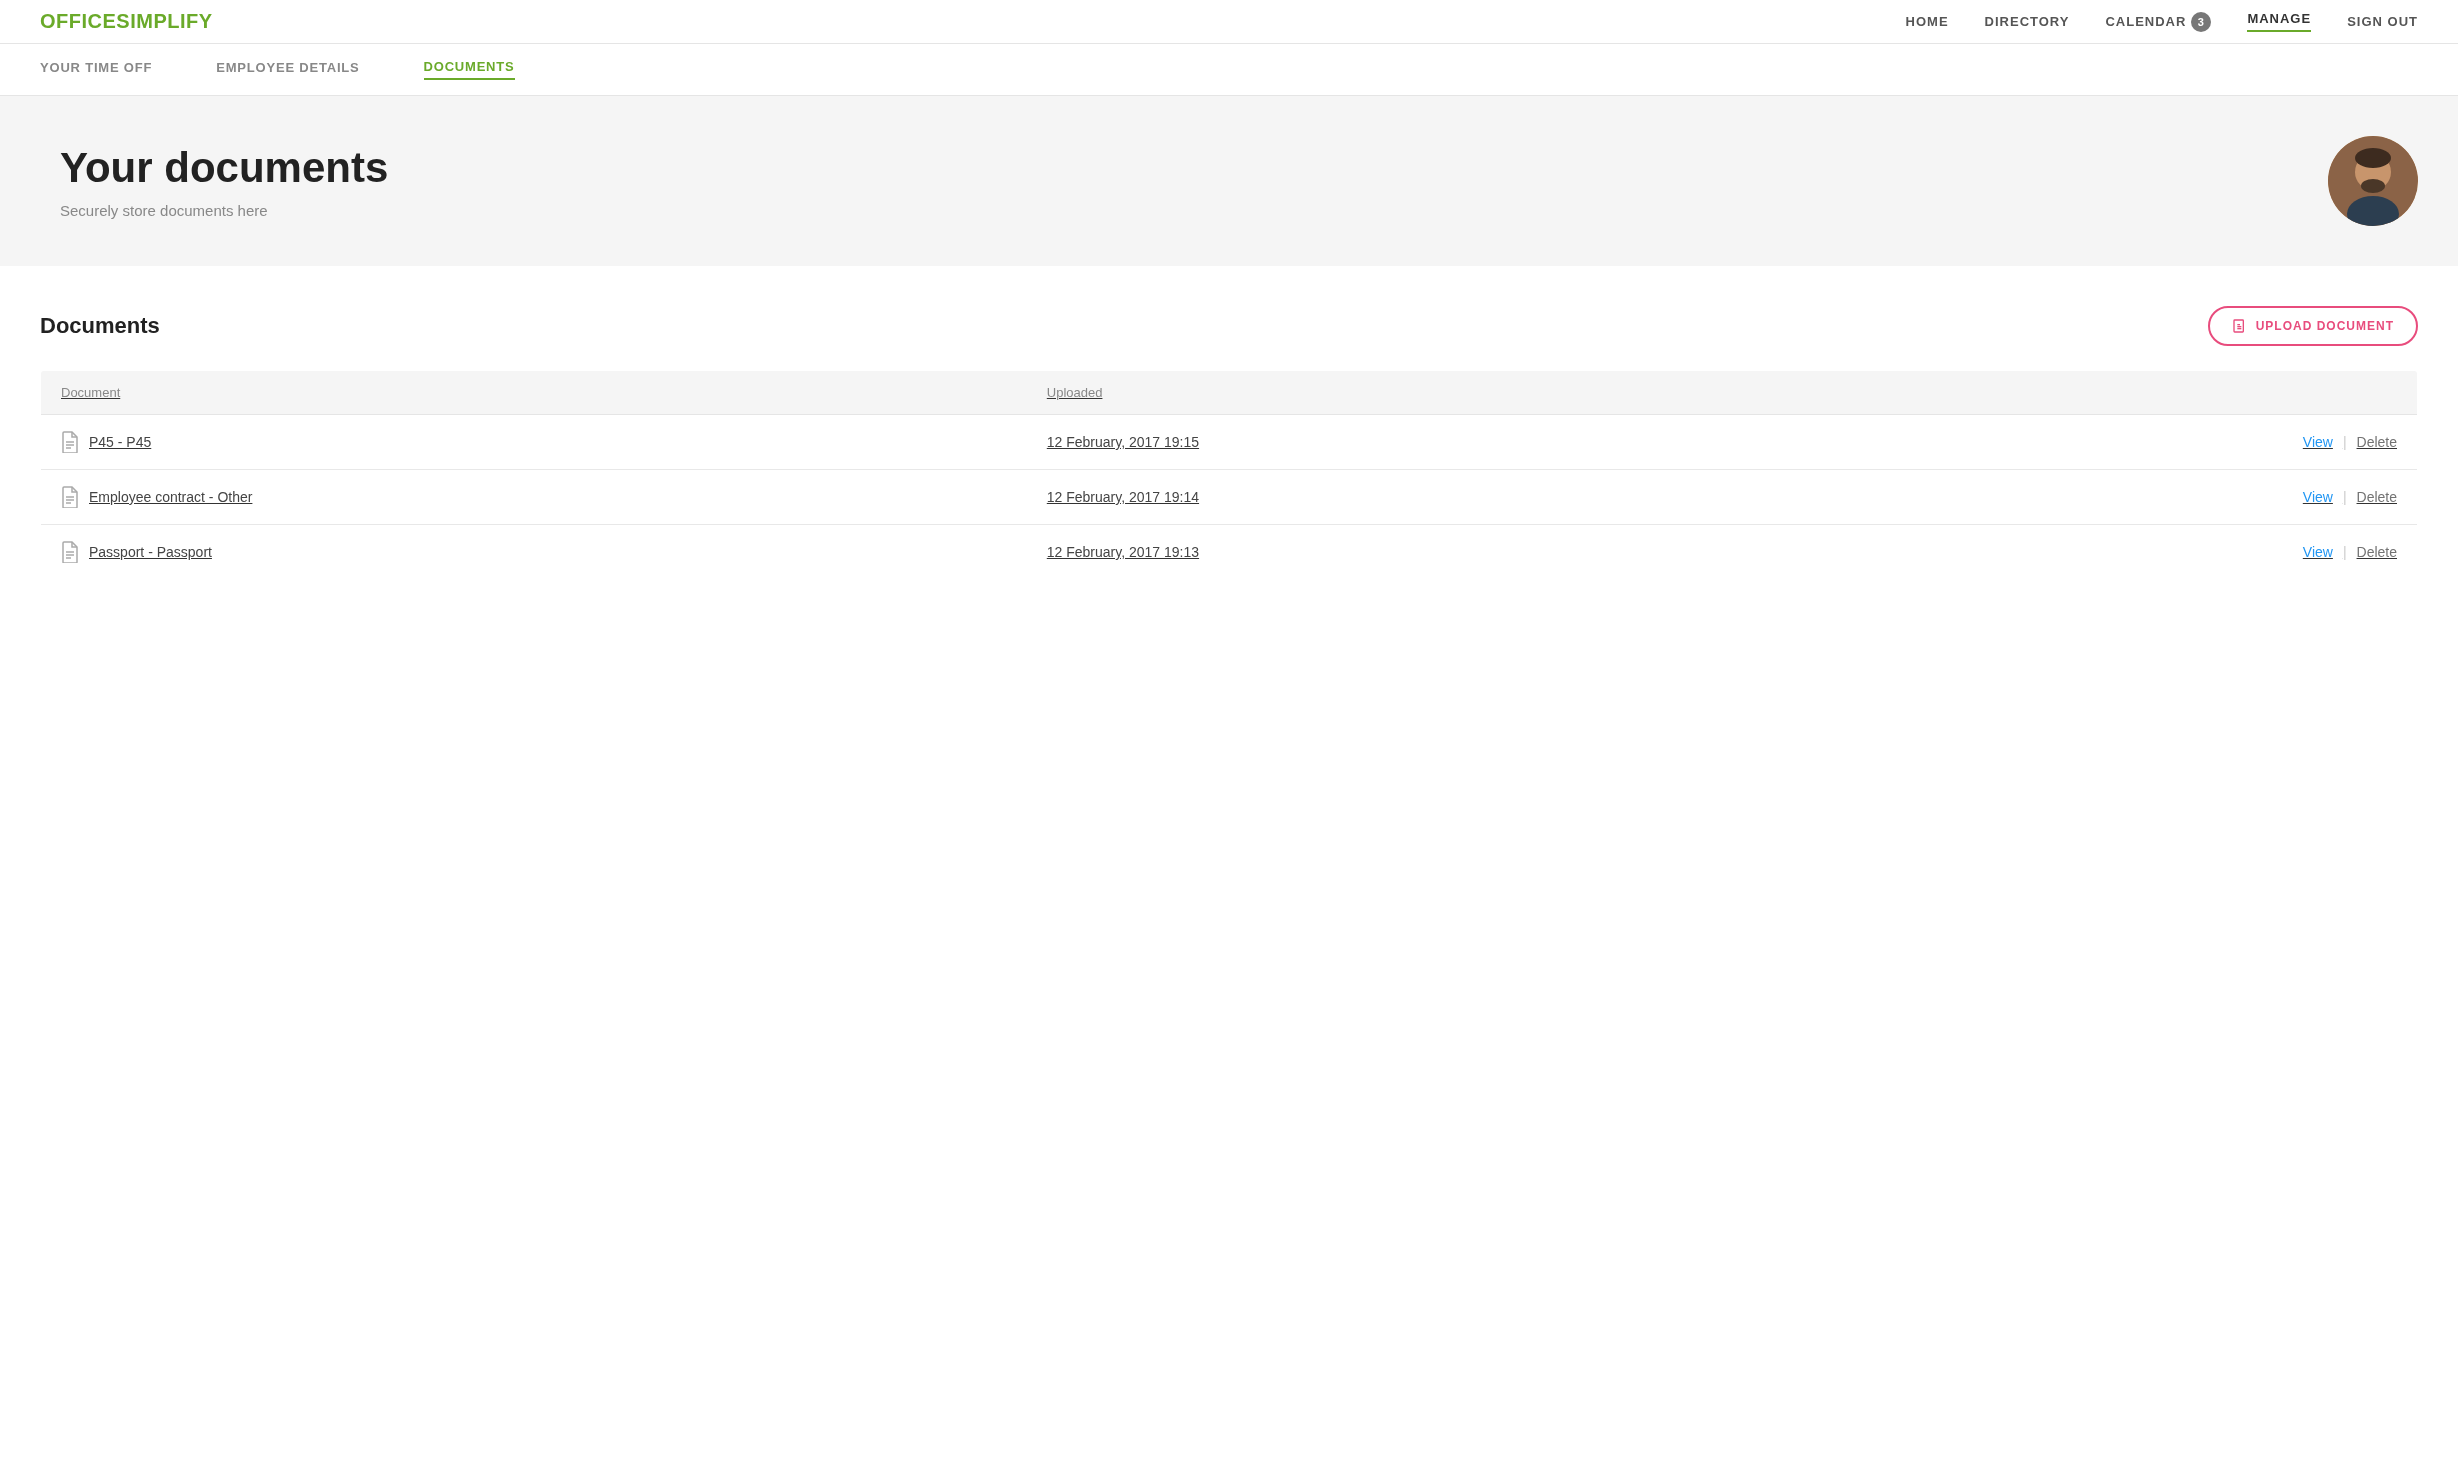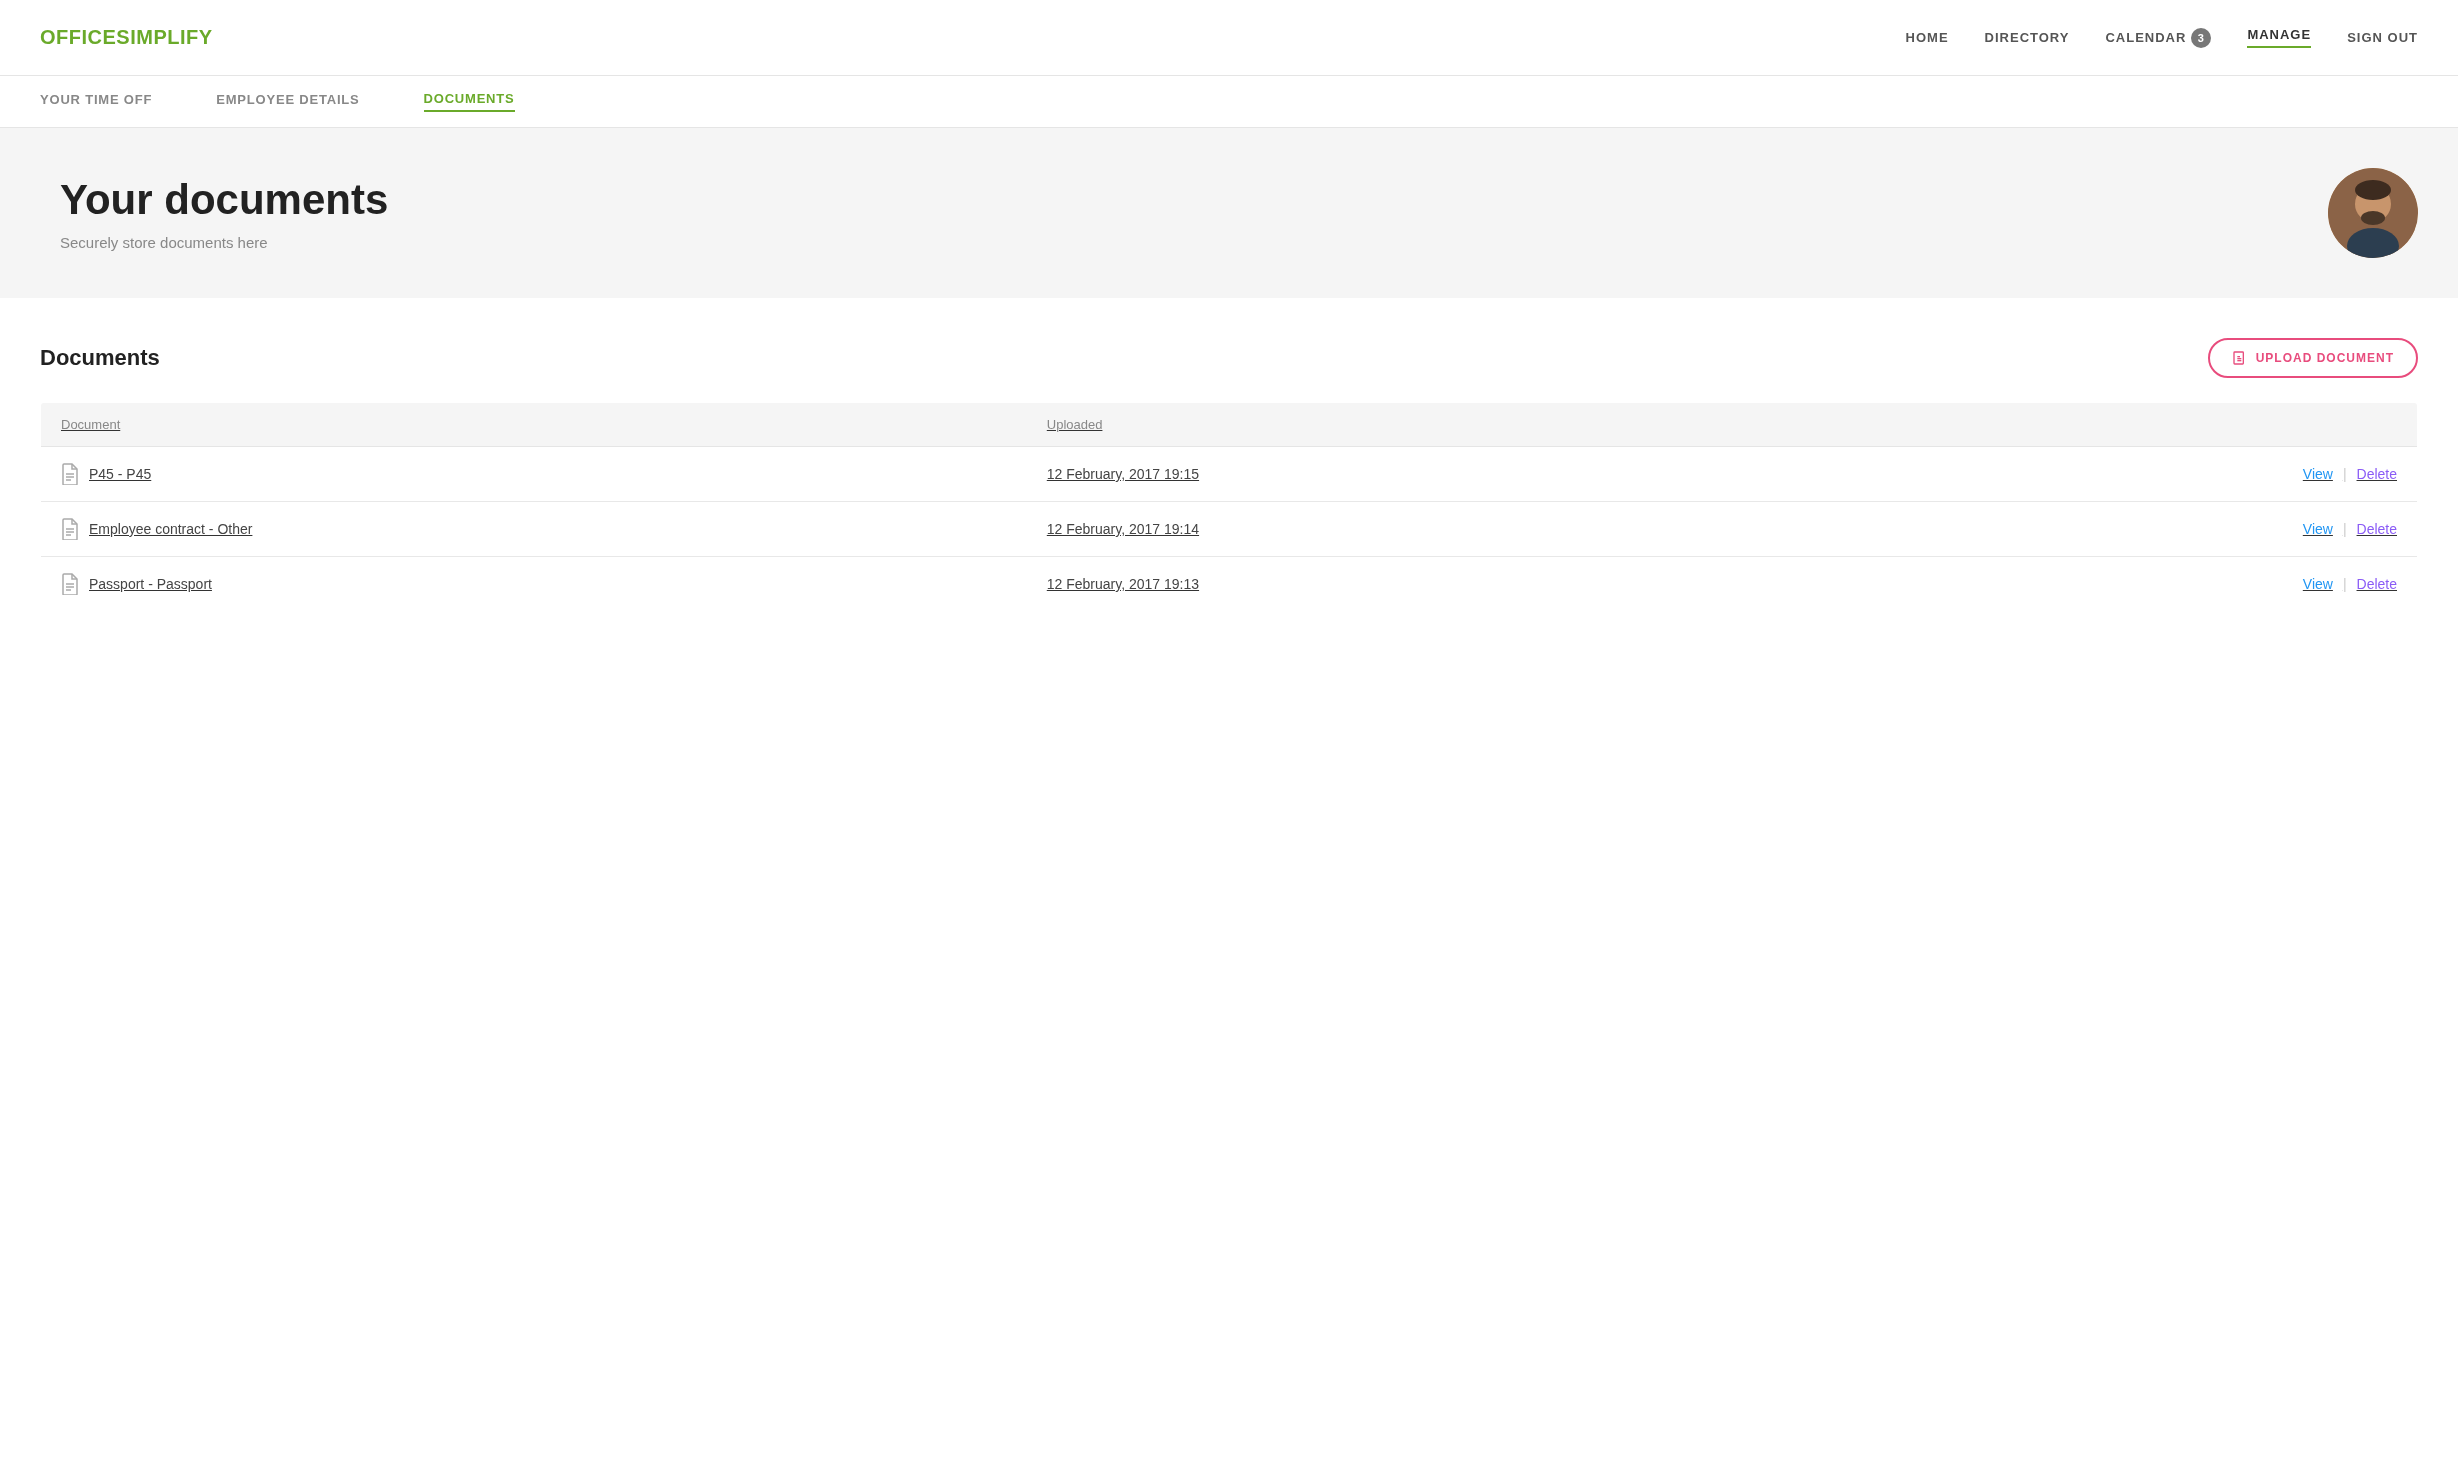--- a/index.html
+++ b/index.html
@@ -4,21 +4,21 @@
   <style>
     * { box-sizing: border-box; margin: 0; padding: 0; }
     body { font-family: 'Helvetica Neue', Helvetica, Arial, sans-serif; background: #fff; color: #333; }
 
     
     .top-nav {
       display: flex;
       align-items: center;
       justify-content: space-between;
       padding: 0 40px;
-      height: 76px;
+      height: 44px;
       border-bottom: 1px solid #e5e5e5;
     }
     .logo {
       font-size: 20px;
       font-weight: 700;
       letter-spacing: 0.5px;
       color: #333;
     }
     .logo span {
       color: #6aaa2a;
@@ -193,21 +193,21 @@
     }
     .action-view {
       color: #2196f3;
       cursor: pointer;
       text-decoration: none;
     }
     .action-sep {
       color: #ccc;
     }
     .action-delete {
-      color: #8b5cf6;
+      color: #737373;
       cursor: pointer;
       text-decoration: none;
     }
   </style>
 </head>
 <body>
 
 <nav class="top-nav">
   <div class="logo">
     <span>OFFICE</span><span style="color:#6aaa2a;">SIMPLIFY</span>

